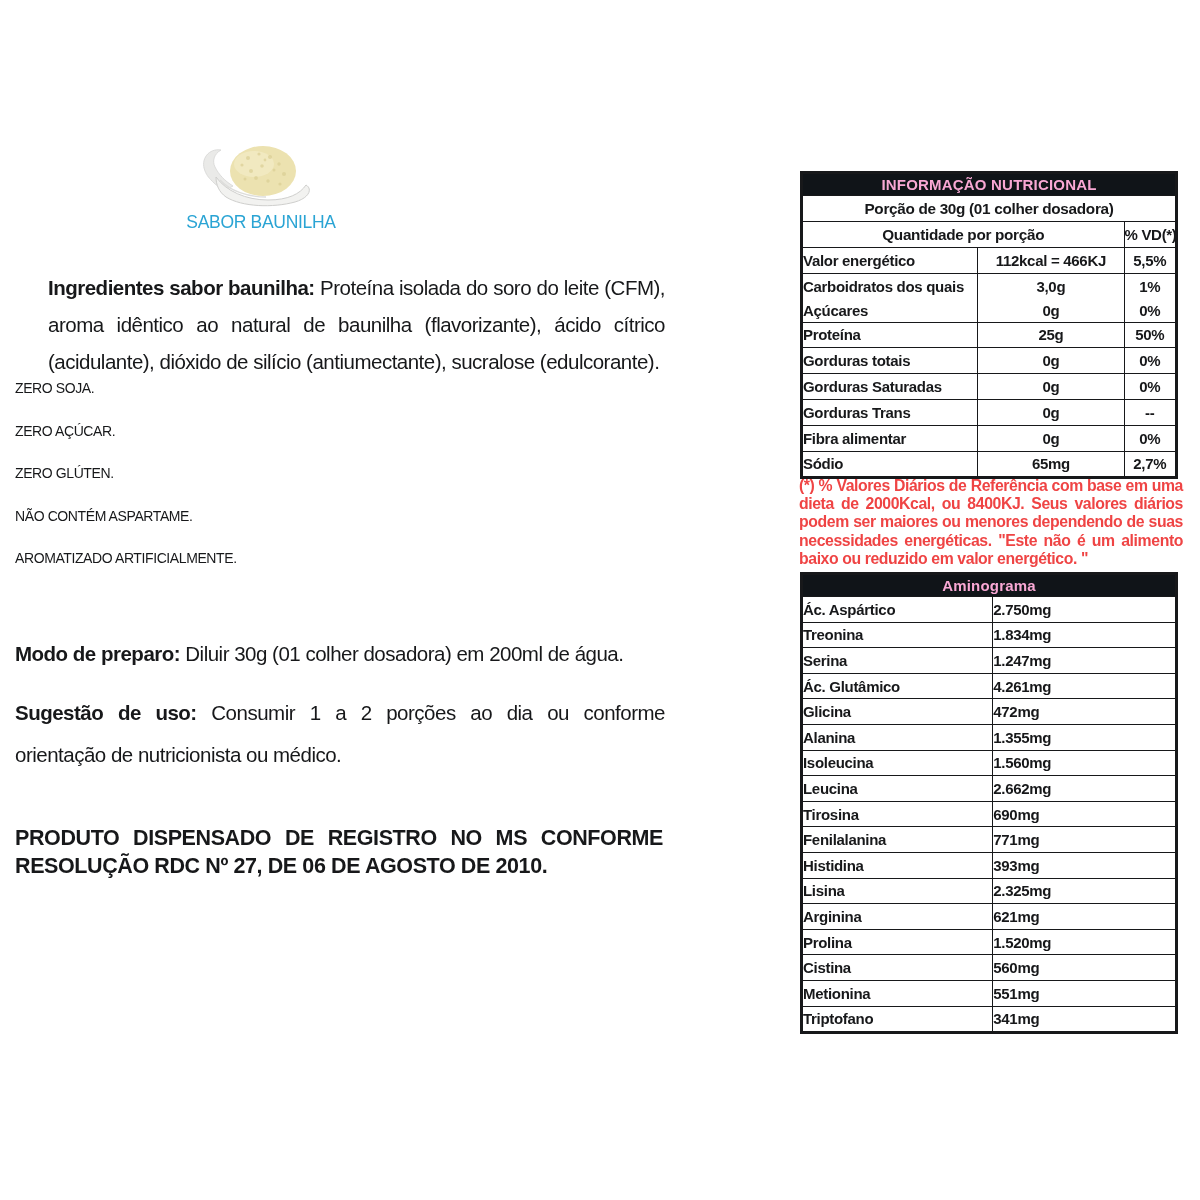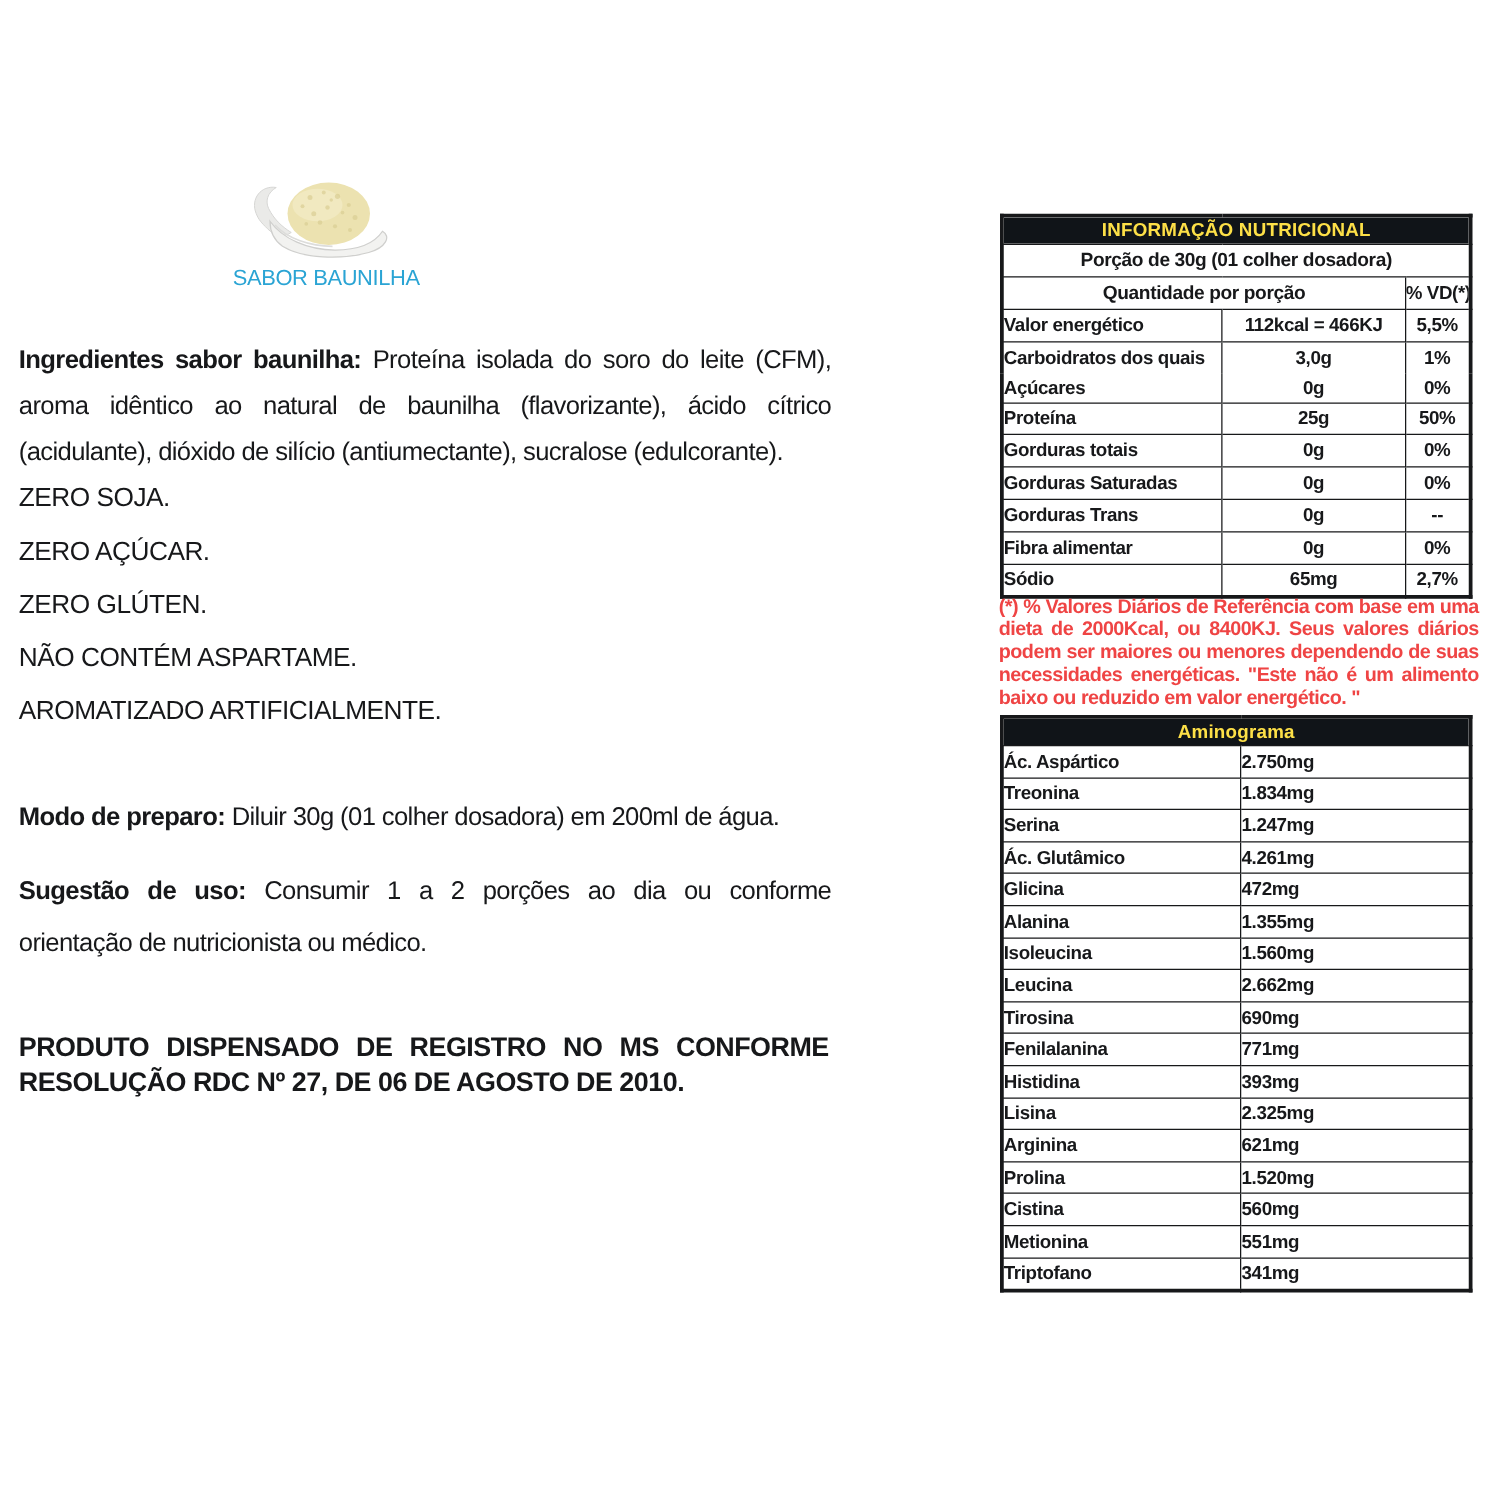--- a/index.html
+++ b/index.html
@@ -7,37 +7,37 @@
     position:relative;width:1200px;height:1200px;background:#ffffff;overflow:hidden;
     font-family:"Liberation Sans", sans-serif;color:#17181a;
   }
   
   .flavor-image{position:absolute;left:196px;top:144px;width:126px;height:64px;}
   .flavor-label{
     position:absolute;left:184px;top:212px;width:154px;text-align:center;
     font-size:17.5px;letter-spacing:-0.3px;color:#2aa4d4;font-weight:400;white-space:nowrap;
   }
   .ingredients{position:absolute;left:15px;top:269px;width:650px;font-size:20.5px;letter-spacing:-0.5px;}
-  .ing-line{line-height:37px;}
+  .ing-line{line-height:37px;margin-left:33px;}
   .jline{text-align:justify;text-align-last:justify;}
   .ingredients .lead,.preparo .lead,.sugestao .lead{font-weight:700;}
-  .claims{position:absolute;left:15px;top:388px;width:650px;font-size:21px;letter-spacing:-0.4px;}
+  .claims{position:absolute;left:15px;top:377px;width:650px;font-size:14px;letter-spacing:-0.4px;}
   .claim{line-height:22px;margin-bottom:20.5px;}
   .preparo{position:absolute;left:15px;top:641px;width:650px;font-size:20.5px;letter-spacing:-0.5px;line-height:26px;}
   .sugestao{position:absolute;left:15px;top:686px;width:650px;font-size:20.5px;letter-spacing:-0.5px;}
   .sug-line{line-height:30px;margin-top:12px;}
   .registro{position:absolute;left:15px;top:824px;width:648px;font-size:21.5px;font-weight:700;letter-spacing:-0.4px;}
   .reg-line{line-height:28px;}
   
   table{border-collapse:collapse;table-layout:fixed;}
   .ntab{position:absolute;left:800px;top:171px;width:378px;border:3px solid #17181a;font-weight:700;}
   .atab{position:absolute;left:800px;top:572px;width:378px;border:3px solid #17181a;font-weight:700;padding-left:13px;}
   .ntab td,.ntab th,.atab td,.atab th{padding:0;overflow:hidden;white-space:nowrap;}
   .bar-cell{padding:2px;height:21px;}
-  .bar{background:#101418;color:#fde047;font-size:15px;line-height:21px;text-align:center;letter-spacing:0.2px;font-weight:700;}
+  .bar{background:#101418;color:#f9a8d4;font-size:15px;line-height:21px;text-align:center;letter-spacing:0.2px;font-weight:700;}
   .sep td,.sep th{border-top:1.5px solid #17181a;}
   .portion-cell{height:25px;text-align:center;font-size:15.3px;letter-spacing:-0.3px;}
   .qh-left{height:25px;text-align:center;font-size:15.3px;letter-spacing:-0.3px;}
   .qh-right{height:25px;text-align:center;font-size:15px;border-left:1.5px solid #17181a;letter-spacing:-0.3px;}
   .c-name{height:24.8px;text-align:left;padding-left:8px;font-size:15px;letter-spacing:-0.3px;}
   .c-amt{text-align:center;font-size:15px;border-left:1.5px solid #17181a;letter-spacing:-0.3px;}
   .c-vd{text-align:center;font-size:15px;border-left:1.5px solid #17181a;letter-spacing:-0.3px;}
   .row-short td{height:23px;}
   .footnote{
     position:absolute;left:799px;top:477px;width:384px;

